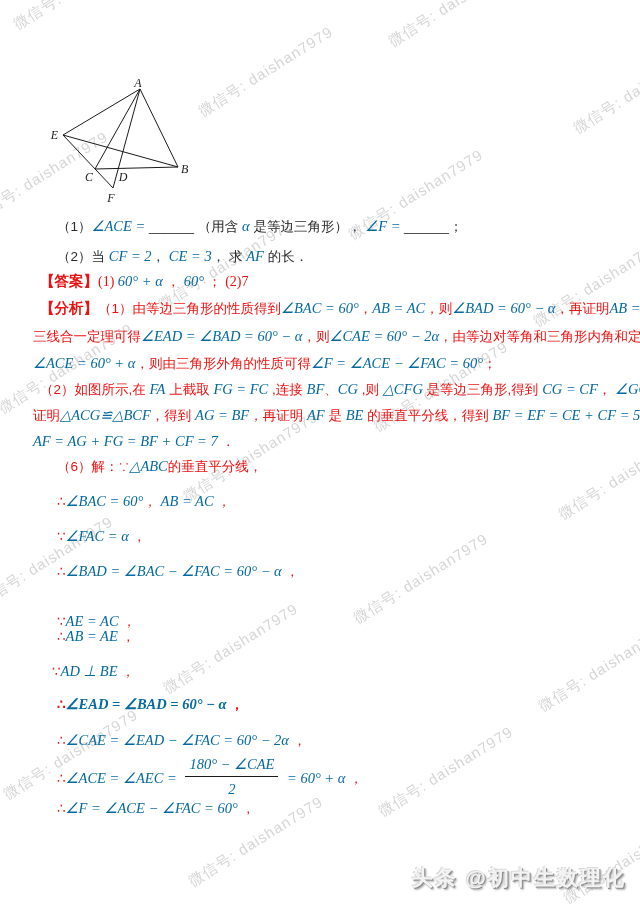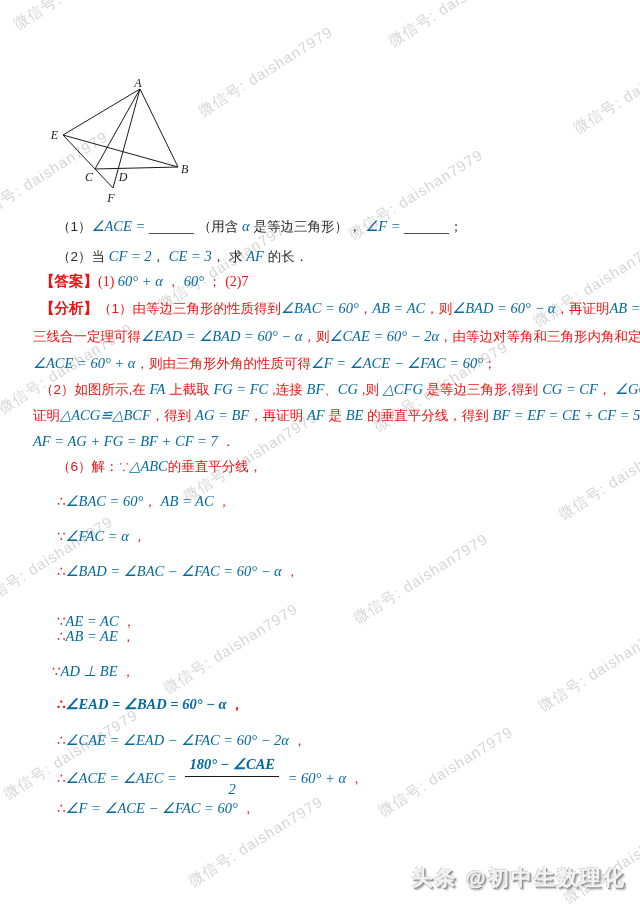--- a/index.html
+++ b/index.html
@@ -26,21 +26,21 @@
   .line{position:absolute;white-space:nowrap;line-height:22px;}
   .t-b{color:#2a2a2a;font-size:13.5px;}
   .t-r{color:var(--red,#ee1111);font-size:13.5px;}
   .t-rb{color:var(--red,#ee1111);font-size:14.5px;font-weight:bold;}
   .t-rm{color:var(--red,#ee1111);font-size:14px;font-family:"Liberation Serif",serif;}
   .t-m{color:#0369a1;font-size:14.5px;font-family:"Liberation Serif",serif;font-style:italic;}
   .frac{
     display:inline-block;text-align:center;vertical-align:middle;
     margin:0 5px;position:relative;top:-2px;
   }
-  .frac .num{display:block;padding:0 4px 1px 4px;border-bottom:1px solid #1a1a1a;font-weight:bold;}
+  .frac .num{display:block;padding:0 4px 1px 4px;border-bottom:1px solid #1a1a1a;}
   .frac .den{display:block;padding-top:1px;}
   
   #footer{
     position:absolute;right:14px;top:864px;z-index:1;
     font-size:21px;font-weight:bold;letter-spacing:2px;
     color:#f3f3f3;
     text-shadow:-1px -1px 0 #d9d9d9, 1px 1px 0 #8b8b8b, 2px 2px 2px #a5a5a5;
   }
 </style>
 </head>

